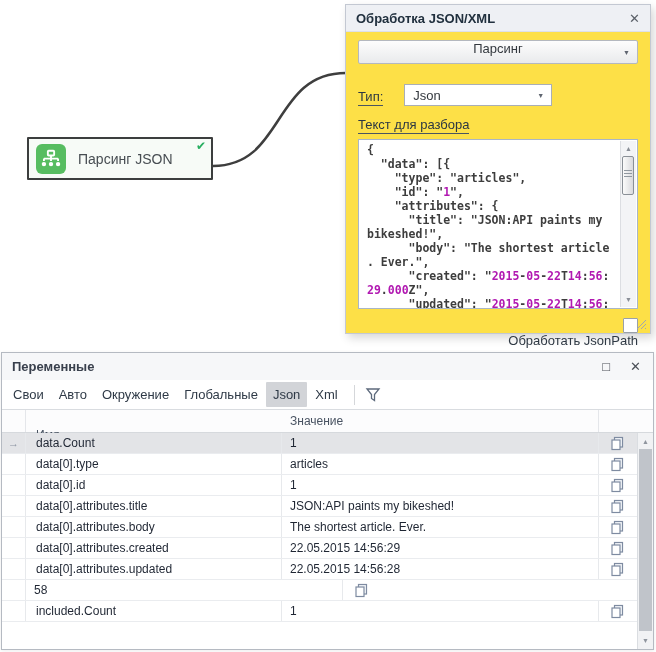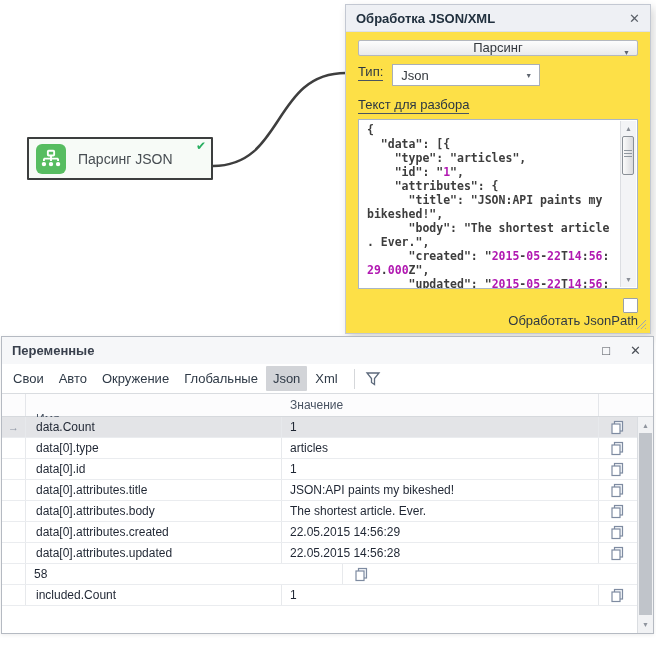--- a/index.html
+++ b/index.html
@@ -32,25 +32,25 @@
   }
   .props-title{
     height:27px;background:#eef0f4;border-bottom:1px solid #dde0e7;
     display:flex;align-items:center;padding:0 10px;box-sizing:border-box;
   }
   .props-title .t{font-size:13px;font-weight:bold;color:#21303e;flex:1;}
   .x-btn{font-size:13px;color:#5a6068;cursor:default;line-height:13px;}
   .props-body{padding:8px 12px 0 12px;}
   .combo{
     position:relative;background:linear-gradient(#fdfdfd,#e9eaec);
-    border:1px solid #b4b8bf;border-radius:2px;height:16px;box-sizing:border-box;
-    display:flex;align-items:flex-end;justify-content:center;font-size:13px;color:#33383e;
+    border:1px solid #b4b8bf;border-radius:2px;height:24px;box-sizing:border-box;
+    display:flex;align-items:flex-start;justify-content:center;font-size:13px;color:#33383e;
   }
   .combo .caret{position:absolute;right:7px;top:8px;font-size:7px;color:#5f6570;}
-  .type-row{display:flex;align-items:flex-start;margin-top:8px;}
+  .type-row{display:flex;align-items:flex-end;margin-top:20px;gap:12px;}
   .lbl-underline{font-size:13px;color:#2b3642;border-bottom:1px solid #4a5560;padding-bottom:1px;}
   .combo-small{
     position:relative;margin-left:9px;width:148px;height:22px;box-sizing:border-box;
     background:#ffffff;border:1px solid #a9aeb6;font-size:13px;color:#33383e;
     display:flex;align-items:center;padding-left:8px;
   }
   .combo-small .caret{position:absolute;right:7px;top:7px;font-size:7px;color:#5f6570;}
   .text-label{margin-top:11px;display:inline-block;}
   .code-box{
     position:relative;margin-top:5px;height:170px;background:#ffffff;
@@ -77,21 +77,21 @@
     content:"";display:block;width:8px;height:8px;margin:13px auto 0 auto;
     background:repeating-linear-gradient(#9098a0 0 1px,transparent 1px 3px);
   }
   .chk-row{display:flex;align-items:flex-end;margin-top:9px;flex-direction:column;}
   .chk{width:15px;height:15px;background:#fff;border:1px solid #9aa0a8;border-radius:1px;box-sizing:border-box;}
   .chk-lbl{margin-left:8px;font-size:13px;color:#2f3944;}
   .grip{position:absolute;right:3px;bottom:3px;}
 
   
   .vars{
-    position:absolute;left:1px;top:336px;width:653px;height:298px;z-index:2;
+    position:absolute;left:1px;top:352px;width:653px;height:298px;z-index:2;
     background:#ffffff;border:1px solid #b5bac2;box-sizing:border-box;
     box-shadow:0 1px 4px rgba(0,0,0,.08);
   }
   .vars-title{
     height:27px;background:#f6f7f9;display:flex;align-items:center;
     padding:0 12px 0 10px;box-sizing:border-box;
   }
   .vars-title .t{font-size:13px;font-weight:bold;color:#39404d;flex:1;}
   .win-btn{font-size:13px;color:#4a4f57;margin-left:20px;line-height:13px;}
   .tabbar{

